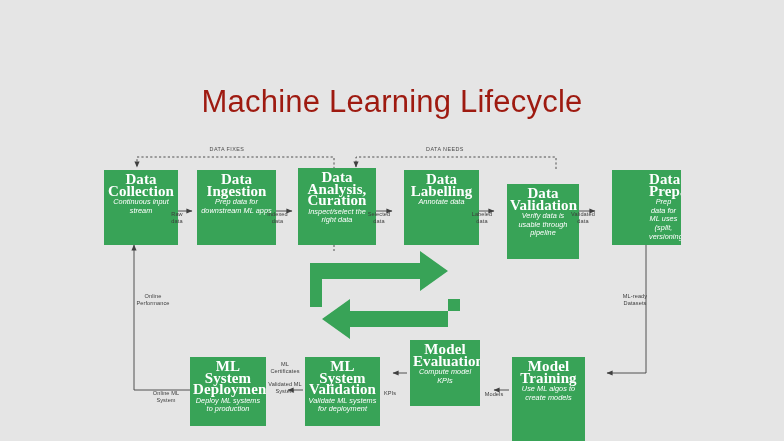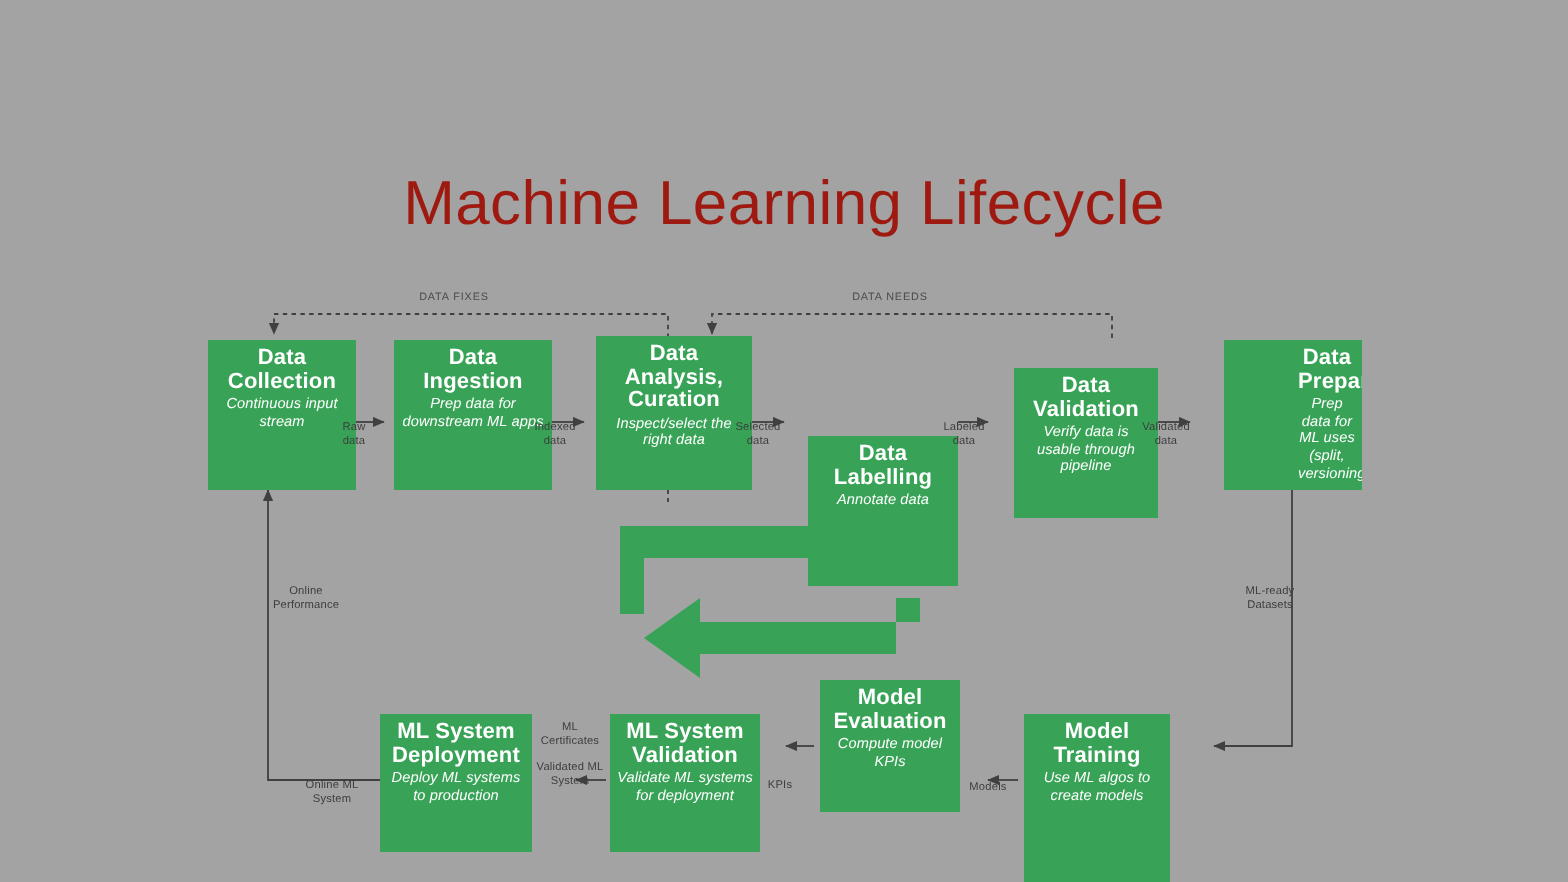--- a/index.html
+++ b/index.html
@@ -12,21 +12,21 @@
     height: 441px;
     font-family: "Liberation Sans", sans-serif;
     overflow: hidden;
     position: relative;
   }
   #slide {
     position: absolute;
     left: 0; top: 0;
     width: 784px;
     height: 441px;
-    background: #a3a3a3;
+    background: #e5e5e5;
   }
 
   
   #title {
     position: absolute;
     left: 0;
     top: 84px;
     width: 784px;
     text-align: center;
     color: #9e1a10;
@@ -55,24 +55,25 @@
     position: absolute;
     background: #38a357;
     color: #ffffff;
     box-sizing: border-box;
     padding: 4px 3px 3px 3px;
     text-align: center;
     overflow: hidden;
   }
   .node .ttl {
     display: block;
-    font-size: 11px;
+    font-size: 15px;
     font-weight: bold;
     line-height: 11.6px;
     letter-spacing: 0.1px;
+    font-family: Liberation Serif, serif;
   }
   .node .sub {
     display: block;
     font-size: 7.3px;
     font-style: italic;
     line-height: 8.6px;
     margin-top: 1px;
     letter-spacing: 0.05px;
   }
 
@@ -159,21 +160,21 @@
     <div class="node" style="left:298px; top:168px; width:78px; height:77px;">
       <span class="ttl">Data Analysis, Curation</span>
       <span class="sub">Inspect/select the right data</span>
     </div>
 
     <div class="node" style="left:197px; top:170px; width:79px; height:75px;">
       <span class="ttl">Data Ingestion</span>
       <span class="sub">Prep data for downstream ML apps</span>
     </div>
 
-    <div class="node" style="left:404px; top:170px; width:75px; height:75px;margin-top:48px;">
+    <div class="node" style="left:404px; top:170px; width:75px; height:75px;">
       <span class="ttl">Data Labelling</span>
       <span class="sub">Annotate data</span>
     </div>
 
     <div class="node" style="left:507px; top:184px; width:72px; height:75px;">
       <span class="ttl">Data Validation</span>
       <span class="sub">Verify data is usable through pipeline</span>
     </div>
 
     <div class="node" style="left:612px; top:170px; width:69px; height:75px;padding-left:37px;">

